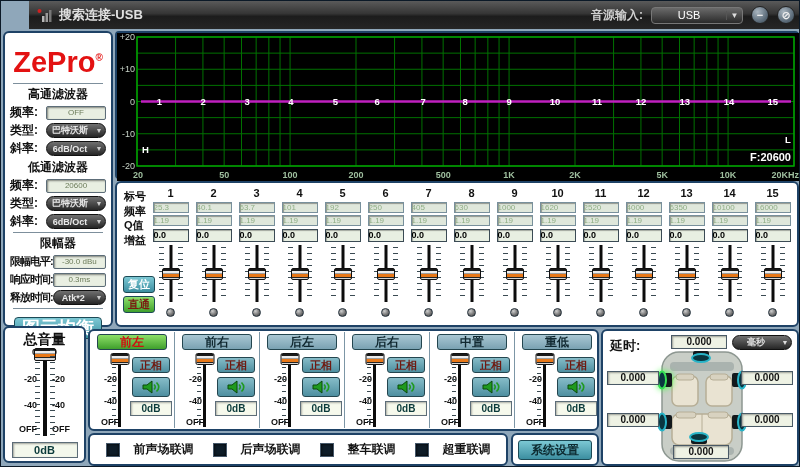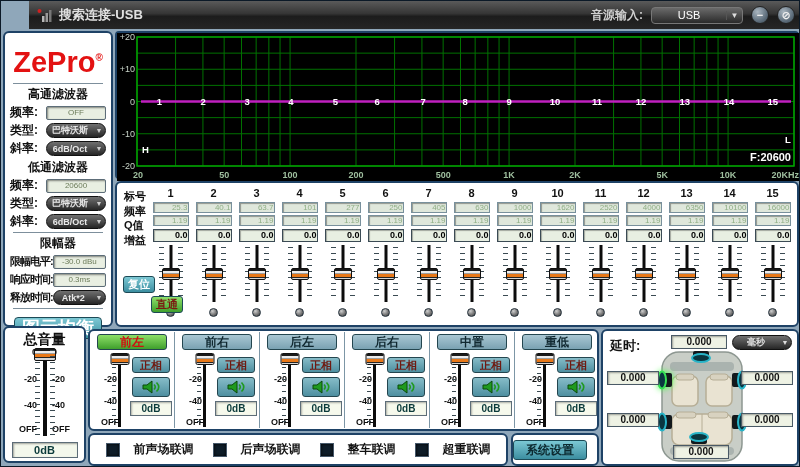--- a/index.html
+++ b/index.html
@@ -47,38 +47,38 @@
   .ylab{fill:#c8d4c8;font-size:9px;}
   .xlab{fill:#9fbf9f;font-size:9px;font-weight:bold;}
   .pt{fill:#ffffff;font-size:9.5px;font-weight:bold;}
   .readout{fill:#ffffff;font-size:11px;font-weight:bold;}
   
   .eq-panel{left:114px;top:180px;width:684px;height:146px;}
   .rowlab{position:absolute;left:7px;font-size:11px;font-weight:bold;color:#111;}
   .eq-cols{position:absolute;left:32px;top:4px;right:3px;display:flex;}
   .band{flex:1;text-align:center;}
   .band-num{height:14px;font-size:11px;font-weight:bold;color:#111;}
-  .field{width:36px;height:11px;margin:1px auto 2px;font-size:8px;line-height:10px;text-align:right;}
+  .field{width:36px;height:11px;margin:1px auto 2px;font-size:8px;line-height:10px;text-align:left;}
   .field.freq,.field.q{background:#dfe7db;border:1px solid #78909c;box-shadow:inset 1px 1px 1px rgba(0,0,0,.35);color:#8fae85;}
   .field.gain{background:#e8efe2;border:1px solid #3b4b55;box-shadow:inset 1px 1px 1px rgba(0,0,0,.3);
     height:13px;font-size:9px;font-weight:bold;color:#000;line-height:11px;margin-top:3px;}
   .vslider{position:relative;width:30px;height:57px;margin:3px auto 0;}
   .vslider .ticks{position:absolute;top:2px;bottom:2px;width:5px;
     background:repeating-linear-gradient(180deg,#3a4a52 0 1px,transparent 1px 6px);}
   .ticks.l{left:3px;}.ticks.r{right:3px;}
   .vslider .track{position:absolute;left:50%;top:0;bottom:0;width:3px;transform:translateX(-50%);background:#0c0c0c;}
   .handle{position:absolute;left:50%;transform:translateX(-50%);width:18px;height:12px;border:1px solid #111;border-radius:2px;
     background:linear-gradient(180deg,#1a1a1a 0 2px,#ececec 2px 4px,#9f9f9f 4px 5px,#e87818 5px 8px,#242424 8px 9px,#d6d6d6 9px 12px);}
   .vslider .handle{top:calc(50% - 6px);}
   .led{width:9px;height:9px;border-radius:50%;margin:6px auto 0;border:1px solid #23303a;
     background:radial-gradient(circle at 35% 30%,#cfcfcf,#6f6f6f 60%,#3a3a3a);}
   .eq-side-btn{position:absolute;left:6px;width:32px;height:17px;border-radius:3px;font-size:11px;font-weight:bold;
     text-align:center;line-height:15px;border:1px solid #1c4a56;}
   .reset-btn{top:93px;background:linear-gradient(180deg,#7cc8d4,#3c8ea0);color:#fff;}
-  .bypass-btn{top:113px;background:linear-gradient(180deg,#8fe06c,#3fa02c);color:#7a1a10;margin-left:28px;}
+  .bypass-btn{top:113px;background:linear-gradient(180deg,#8fe06c,#3fa02c);color:#7a1a10;}
   
   .master{left:2px;top:325px;width:83px;height:137px;}
   .mtitle{text-align:center;font-size:14px;font-weight:bold;color:#111;height:18px;line-height:18px;margin-top:2px;}
   .mslider{position:relative;height:88px;}
   .mscale span{position:absolute;font-size:9px;font-weight:bold;color:#111;}
   .mscale.l span{right:47px;}
   .mscale.r span{left:47px;}
   .mscale .s0{top:-1px;}.mscale .s1{top:26px;}.mscale .s2{top:52px;}.mscale .s3{top:76px;}
   .mtrack{position:absolute;left:50%;transform:translateX(-50%);top:2px;bottom:0;width:4px;background:#0c0c0c;}
   .mtrack::before,.mtrack::after{content:"";position:absolute;top:0;bottom:0;width:5px;
@@ -109,21 +109,21 @@
     text-align:center;line-height:14px;}
   .mute-btn{width:38px;height:20px;border:1px solid #24464f;border-radius:3px;
     background:linear-gradient(180deg,#86bcc8,#4e8fa0);display:flex;align-items:center;justify-content:center;}
   .gain-box{width:42px;height:15px;background:#f6f9ec;border:1px solid #5d6d78;
     box-shadow:inset 1px 1px 2px rgba(0,0,0,.3);font-size:10px;font-weight:bold;color:#0b3a3a;text-align:center;line-height:13px;}
   
   .linkbar{left:87px;top:432px;width:420px;height:33px;display:flex;align-items:center;justify-content:space-around;padding:0 6px;}
   .cb-item{display:flex;align-items:center;gap:14px;}
   .cb{width:14px;height:14px;background:#0e1c28;border:1px solid #46586a;box-shadow:inset 0 0 3px #000;}
   .cb-label{font-size:12px;font-weight:bold;color:#111;}
-  .settingsbar{left:510px;top:432px;width:88px;height:33px;display:flex;align-items:center;}
+  .settingsbar{left:510px;top:432px;width:88px;height:33px;display:flex;align-items:center;justify-content:center;}
   .settings-btn{width:74px;height:20px;border:1px solid #1c4a56;border-radius:3px;
     background:linear-gradient(180deg,#7cc8d4,#3c8ea0);font-size:12px;font-weight:bold;color:#0c2a30;
     text-align:center;line-height:18px;}
   
   .delay-panel{left:600px;top:328px;width:198px;height:137px;}
   .delay-label{position:absolute;left:7px;top:6px;font-size:13px;font-weight:bold;color:#111;}
   .dfield{position:absolute;width:56px;height:14px;background:#eef2e4;border:1px solid #4a5a66;
     box-shadow:inset 1px 1px 2px rgba(0,0,0,.35);font-size:10px;font-weight:bold;color:#111;text-align:center;line-height:12px;}
   .f-top{left:68px;top:4px;}
   .f-fl{left:4px;top:40px;width:52px;}
@@ -368,21 +368,21 @@
       <div class="ticks l"></div>
             <div class="ticks r"></div>
             <div class="track"></div>
       <div class="handle"></div>
     </div>
     <div class="led"></div>
   </div>
 
   <div class="band">
     <div class="band-num">5</div>
-    <div class="field freq">277</div>
+    <div class="field freq">192</div>
     <div class="field q">1.19</div>
     <div class="field gain">0.0</div>
     <div class="vslider">
       <div class="ticks l"></div>
             <div class="ticks r"></div>
             <div class="track"></div>
       <div class="handle"></div>
     </div>
     <div class="led"></div>
   </div>

